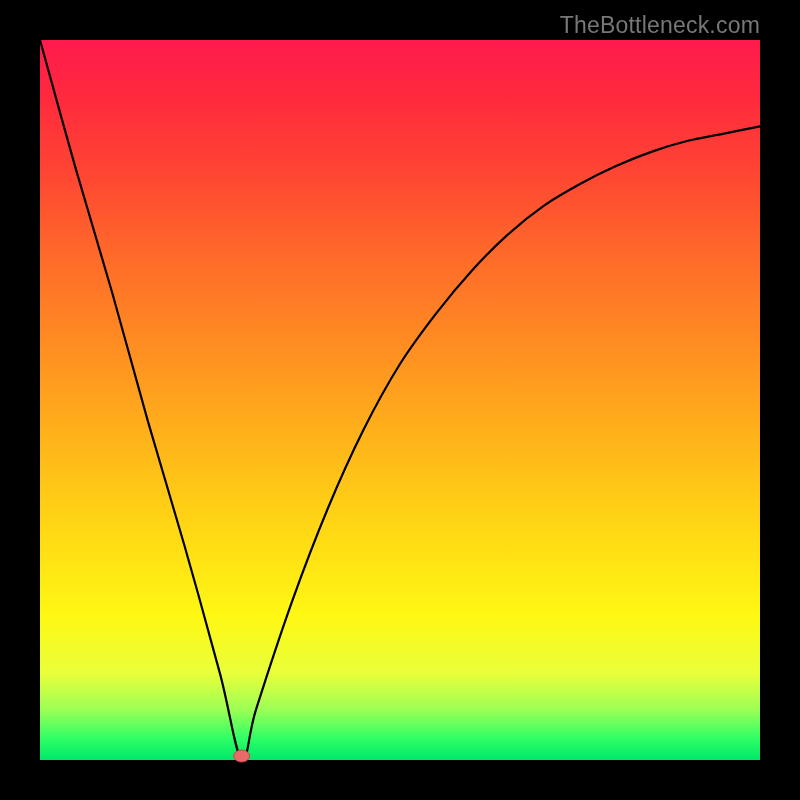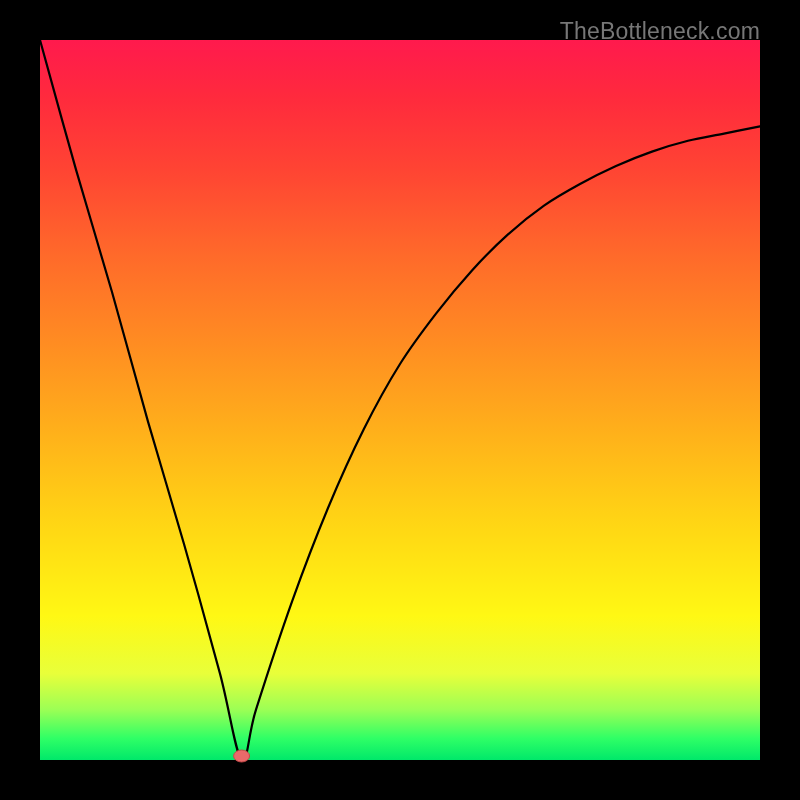--- a/index.html
+++ b/index.html
@@ -35,21 +35,21 @@
       #ffd814 68%,
       #fff814 80%,
       #e8ff3a 88%,
       #9cff55 93%,
       #2fff66 97%,
       #00e86a 100%
     );
   }
   .watermark {
     position: absolute;
-    top: 18px;
+    top: 12px;
     right: 40px;
     color: #777;
     font-size: 23px;
     letter-spacing: 0.2px;
     user-select: none;
   }
   svg.curve {
     position: absolute;
     top: 0;
     left: 0;

